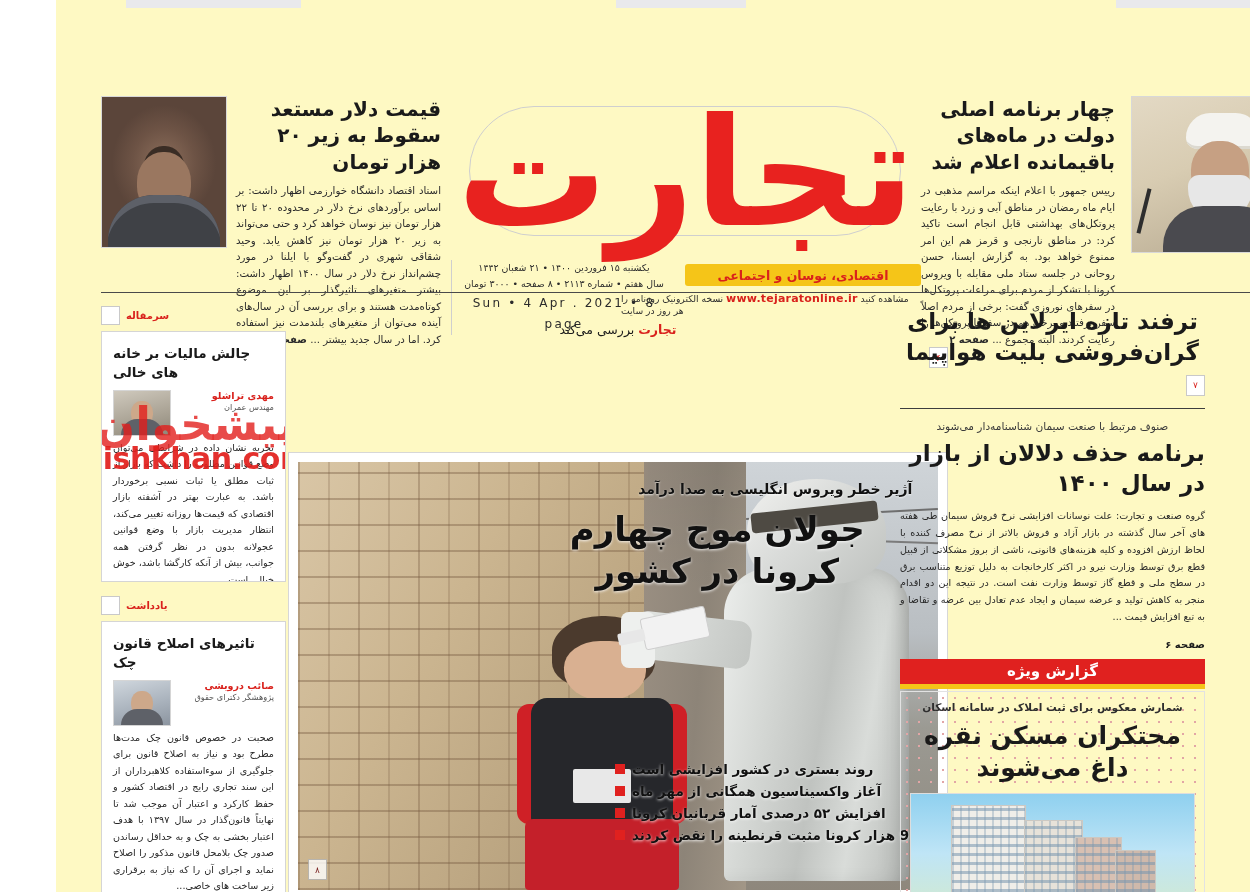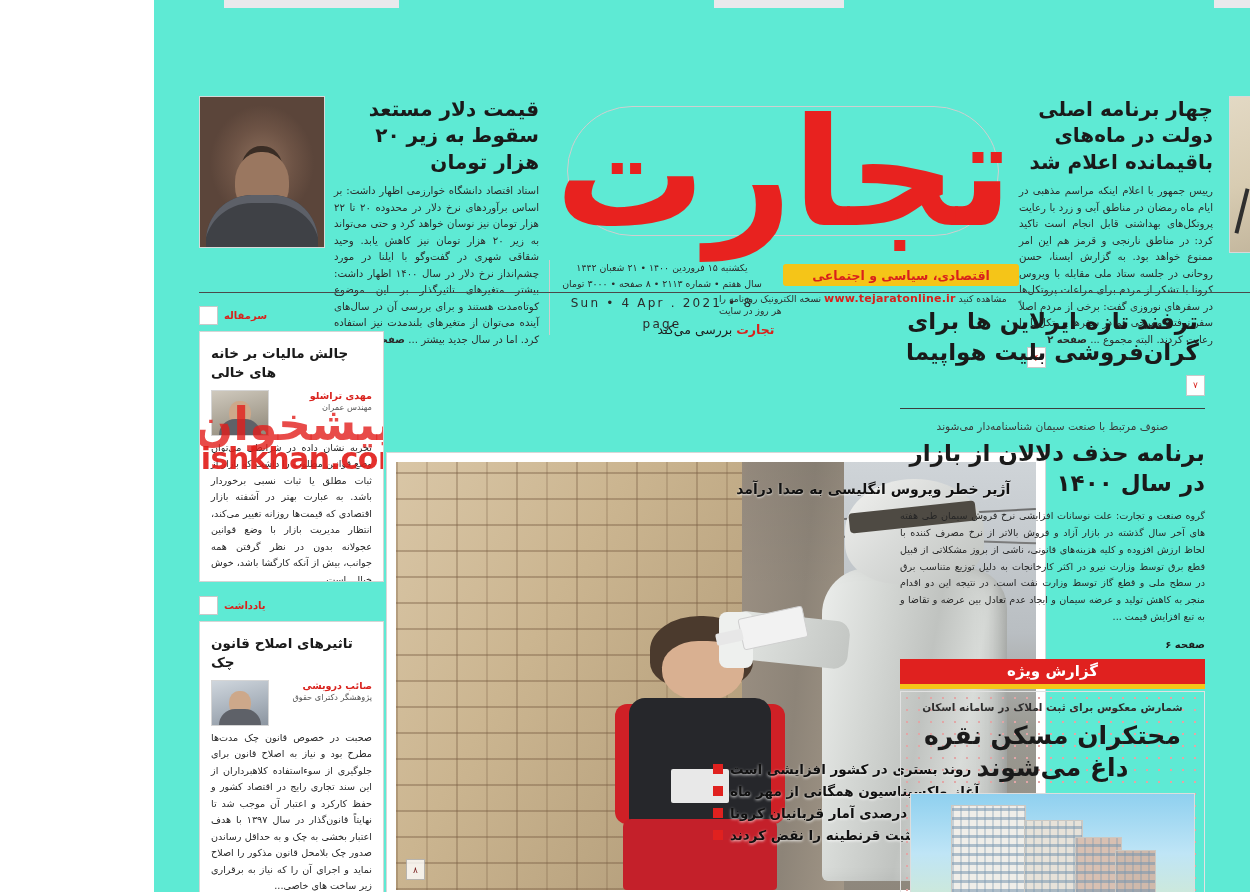--- a/index.html
+++ b/index.html
@@ -3,21 +3,21 @@
 <meta charset="utf-8">
 <style>
   html,body{margin:0;padding:0;}
   body{
     width:1250px;height:892px;
     background:#ffffff;
     font-family:"DejaVu Sans","Liberation Sans",sans-serif;
     overflow:hidden;
     color:#1a1a1a;
   }
-  .page{position:relative;width:1096px;height:892px;background:#5eead4;overflow:hidden;}
+  .page{position:relative;width:1194px;height:892px;background:#fef9c3;overflow:hidden;}
 
   
   .edge-sliver{position:absolute;top:0;height:8px;background:#e9e9ec;}
 
   
   .masthead{position:absolute;left:0;top:0;width:1250px;height:296px;}
   .mast-rule{position:absolute;left:45px;top:292px;width:1160px;height:1px;background:#4a4a4a;}
 
   
   .tl-block{position:absolute;left:45px;top:96px;width:340px;height:195px;display:flex;flex-direction:row-reverse;gap:9px;}
@@ -198,21 +198,21 @@
     </div>
 
     <div class="logo-wrap">
       <div class="logo-outline"></div>
       <div class="logo-word">تجارت</div>
       <div class="mast-info">
         <div>یکشنبه ۱۵ فروردین ۱۴۰۰ • ۲۱ شعبان ۱۴۴۲</div>
         <div>سال هفتم • شماره ۲۱۱۳ • ۸ صفحه • ۳۰۰۰ تومان</div>
         <div class="en">Sun • 4 Apr . 2021 • 8 page</div>
       </div>
-      <div class="mast-tag">اقتصادی، سیاسی و اجتماعی</div>
+      <div class="mast-tag">اقتصادی، نوسان و اجتماعی</div>
       <div class="mast-site">
         <span>مشاهده کنید</span>
         <b>www.tejaratonline.ir</b>
         <span>نسخه الکترونیک روزنامه را هر روز در سایت</span>
       </div>
     </div>
 
     <div class="tr-block">
       <div class="tr-photo">
         <div class="turban"></div>
@@ -309,20 +309,21 @@
         <div class="worker">
           <div class="body"></div>
           <div class="hood"></div>
           <div class="visor"></div>
           <div class="arm"></div>
           <div class="glove"></div>
         </div>
         <div class="thermo"></div>
 
         <div class="ph-kicker">آژیر خطر ویروس انگلیسی به صدا درآمد</div>
+        <div class="ph-head">جولان موج چهارم کرونا در کشور</div>
 
         <div class="ph-bullets">
           <div class="b">
             <span class="sq"></span>
             <span>روند بستری در کشور افزایشی است</span>
           </div>
           <div class="b">
             <span class="sq"></span>
             <span>آغاز واکسیناسیون همگانی از مهر ماه</span>
           </div>

